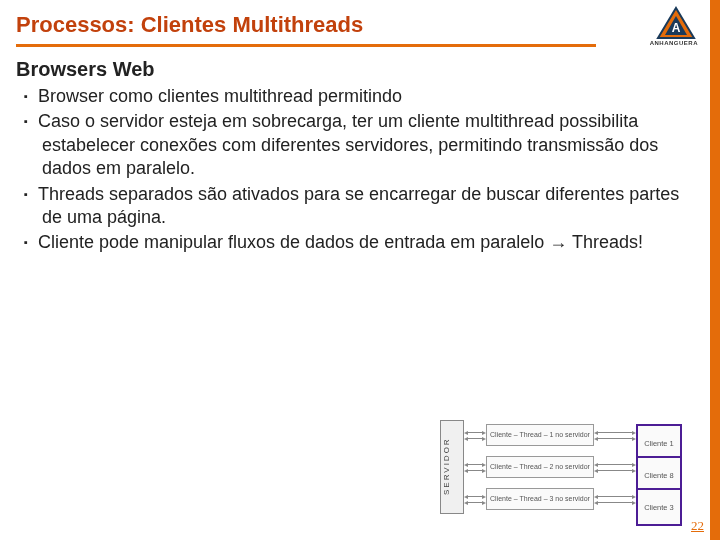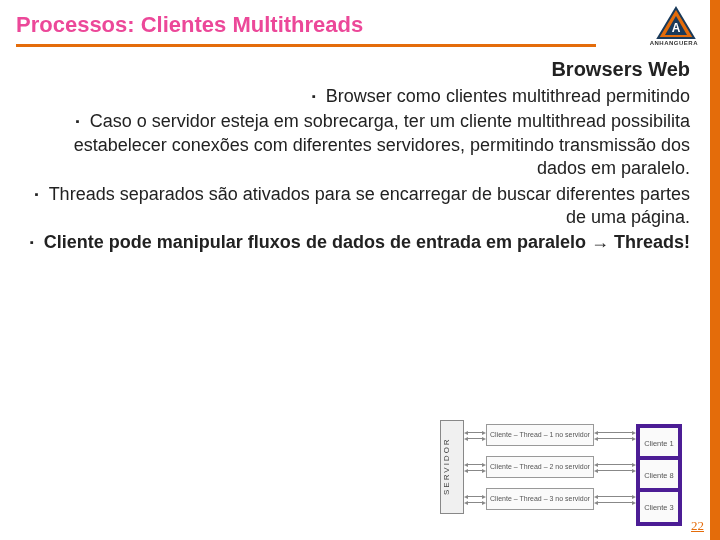--- a/index.html
+++ b/index.html
@@ -1,36 +1,36 @@
 <!DOCTYPE html>
 <html><head>
 <meta charset="utf-8">
 <style>
   * { margin: 0; padding: 0; box-sizing: border-box; }
   html, body { width: 720px; height: 540px; font-family: Arial, Helvetica, sans-serif; background: #fff; position: relative; overflow: hidden; }
   .slide { width: 720px; height: 540px; position: relative; }
   .rightbar { position: absolute; top: 0; right: 0; width: 10px; height: 540px; background: #e46c0a; }
   .title-wrap { position: absolute; top: 12px; left: 16px; right: 60px; }
-  .title { font-size: 22px; font-weight: bold; color: #ec4899; }
+  .title { font-size: 22px; font-weight: bold; color: #c2410c; }
   .title-rule { position: absolute; left: 16px; top: 44px; width: 580px; height: 3px; background: #e46c0a; }
   .logo { position: absolute; top: 6px; right: 22px; width: 44px; height: 36px; }
   .logo svg { width: 44px; height: 36px; }
   .logo-text { position: absolute; top: 40px; right: 22px; font-size: 6px; letter-spacing: 0.5px; color: #333; font-weight: bold; }
-  .body { position: absolute; top: 58px; left: 16px; right: 30px; text-align: right; }
+  .body { position: absolute; top: 58px; left: 16px; right: 30px; }
   .section-heading { font-size: 20px; font-weight: bold; color: #222; margin-bottom: 4px; }
   ul.bullets { list-style: none; padding-left: 8px; }
   ul.bullets li { font-size: 18px; color: #222; line-height: 1.3; margin-bottom: 2px; padding-left: 18px; text-indent: -18px; }
   ul.bullets li::before { content: "▪"; font-size: 11px; color: #222; padding-right: 10px; position: relative; top: -2px; }
-  ul.bullets li.bold { font-weight: bold; }
+  ul.bullets li.bold { font-weight: normal; }
   .pagenum { position: absolute; bottom: 6px; right: 16px; font-size: 13px; color: #e46c0a; font-family: "Times New Roman", serif; text-decoration: underline; margin-left: 24px; }
   .diagram { position: absolute; bottom: 18px; right: 30px; width: 250px; height: 110px; }
   .diagram .server-box { position: absolute; left: 0; top: 8px; width: 24px; height: 94px; border: 1px solid #888; background: #f0f0f0; }
   .diagram .server-label { position: absolute; left: 2px; top: 14px; width: 20px; height: 80px; font-size: 8px; color: #444; writing-mode: vertical-rl; transform: rotate(180deg); text-align: center; letter-spacing: 2px; }
   .diagram .thread-box { position: absolute; width: 108px; height: 22px; border: 1px solid #999; background: #fafafa; font-size: 7px; color: #555; display: flex; align-items: center; justify-content: center; text-align: center; line-height: 1.1; }
-  .diagram .client-box { position: absolute; width: 46px; height: 38px; border: 4px solid #4c1d95; background: #fafafa; font-size: 7.5px; color: #555; display: flex; align-items: center; justify-content: center; }
+  .diagram .client-box { position: absolute; width: 46px; height: 38px; border: 2px solid #4c1d95; background: #fafafa; font-size: 7.5px; color: #555; display: flex; align-items: center; justify-content: center; }
   .diagram .arrow { position: absolute; height: 1px; background: #888; }
   .diagram .arrow::before, .diagram .arrow::after { content: ""; position: absolute; width: 0; height: 0; border-top: 2px solid transparent; border-bottom: 2px solid transparent; }
   .diagram .arrow::before { left: -4px; border-right: 4px solid #888; top: -1.5px; }
   .diagram .arrow::after  { right: -4px; border-left: 4px solid #888; top: -1.5px; }
 </style>
 </head>
 <body>
 <div class="slide">
 
   <div class="rightbar"></div>

